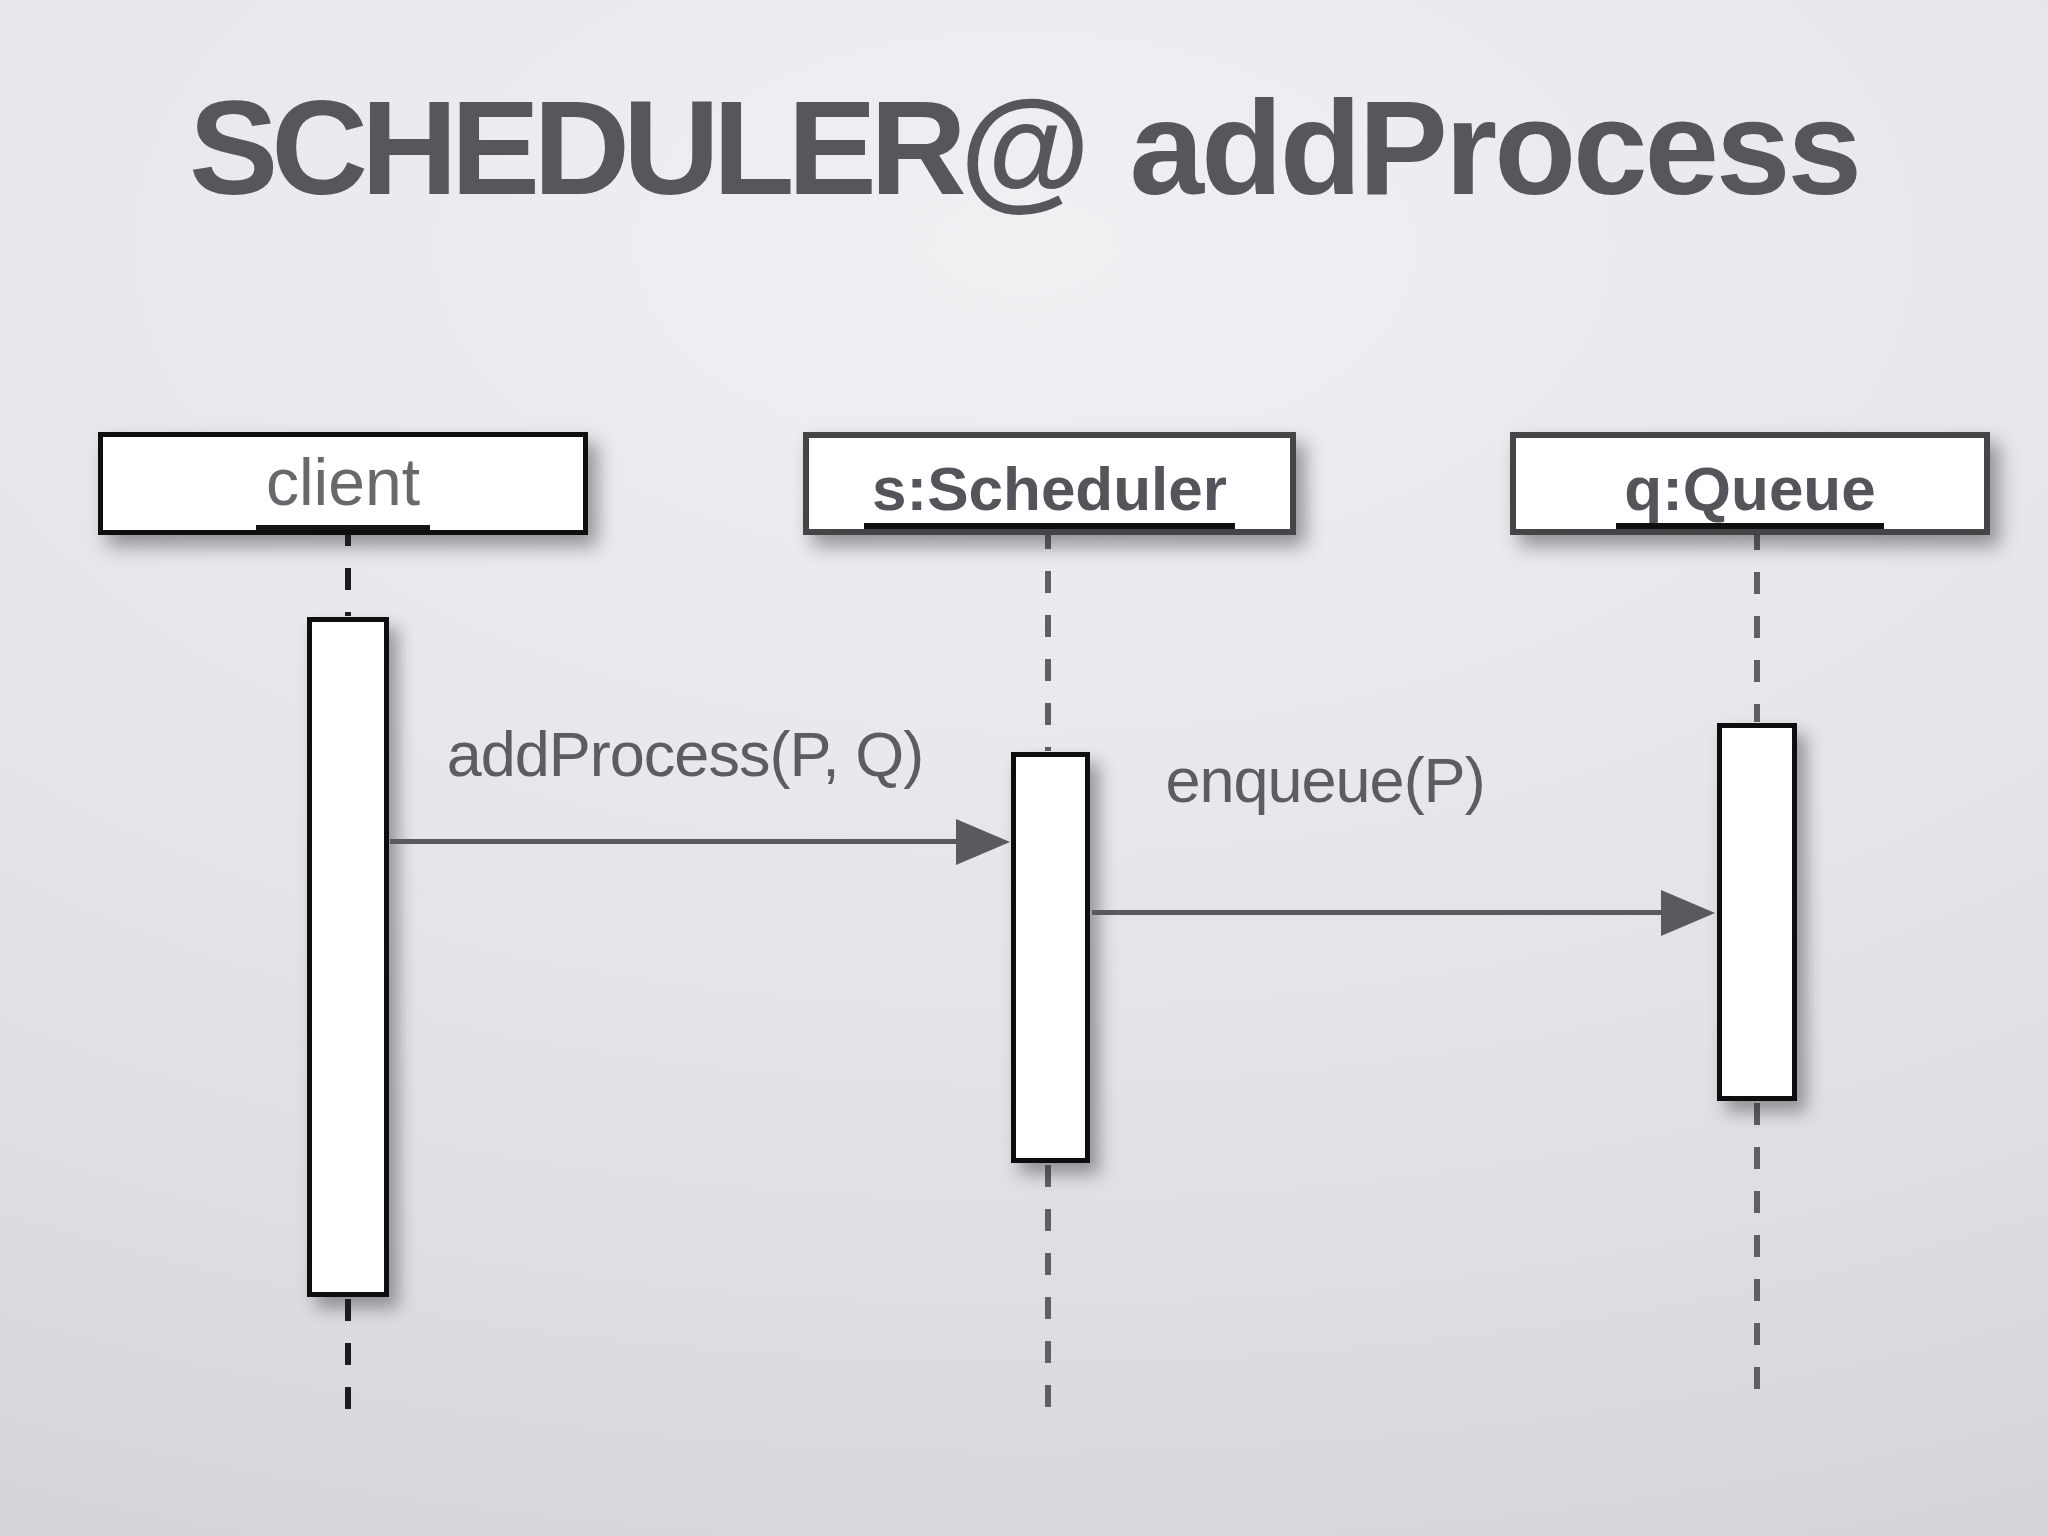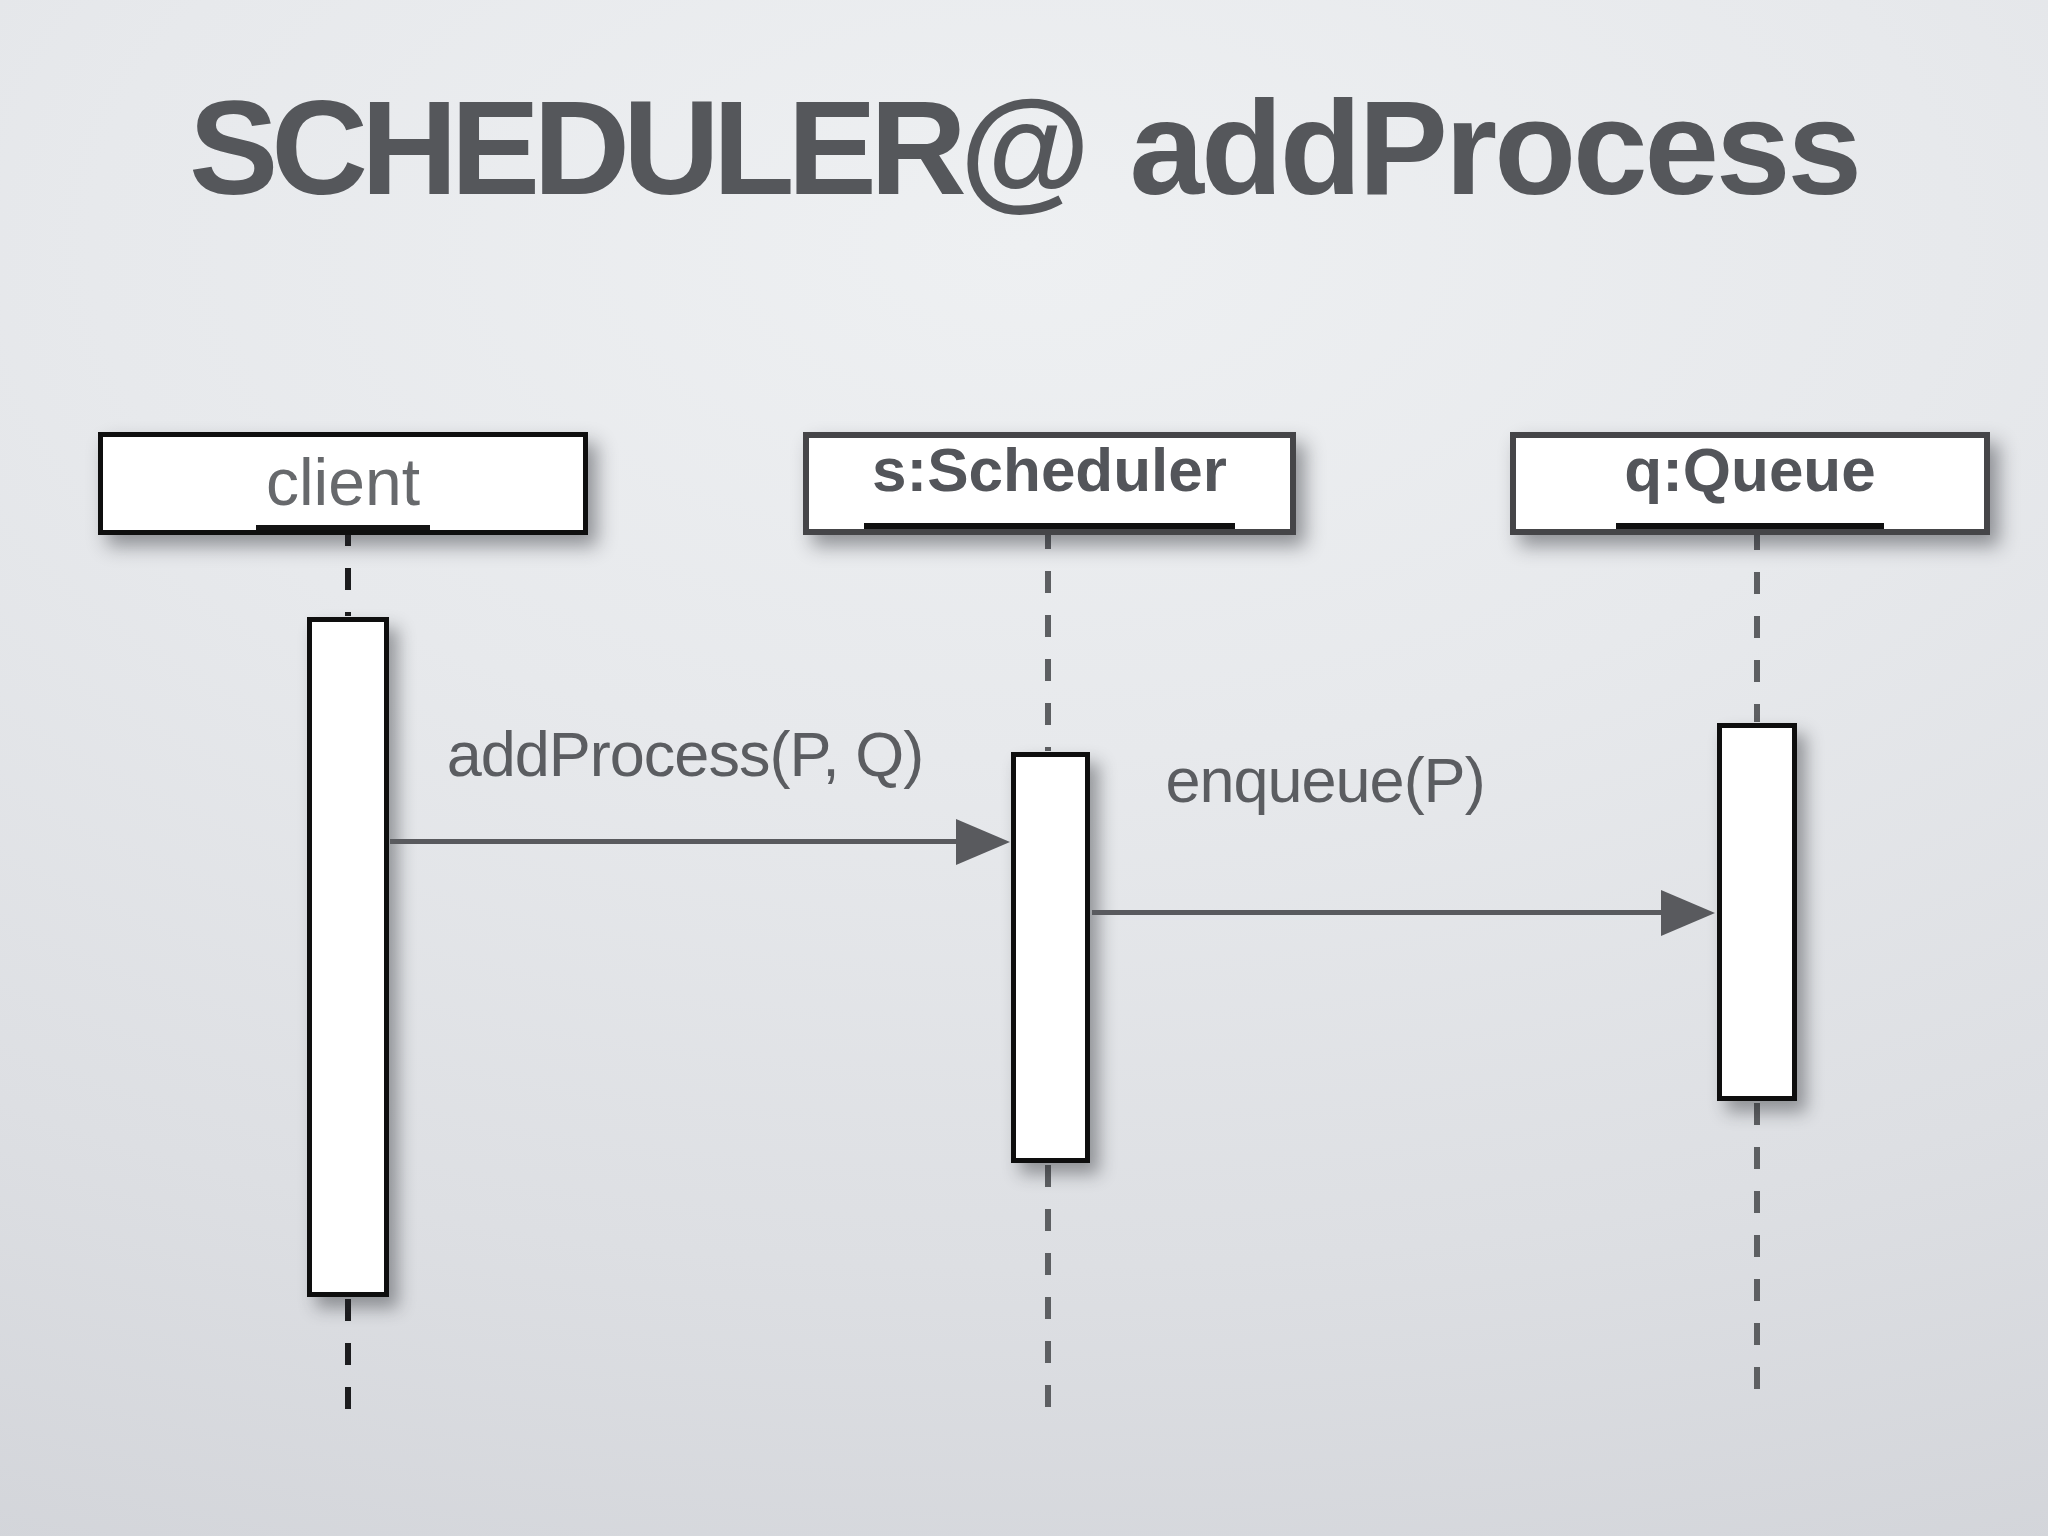--- a/index.html
+++ b/index.html
@@ -36,21 +36,21 @@
   #box-client{left:98px;width:480px;height:93px;border:5px solid #0f0f0f;}
   #box-scheduler{left:803px;width:481px;height:91px;border:6px solid #454548;}
   #box-queue{left:1510px;width:468px;height:91px;border:6px solid #454548;}
 
   .actor-label-light{
     font-size:66px;font-weight:300;color:#67696c;
     border-bottom:5px solid #141414;padding:0 10px 8px 10px;line-height:1.05;
   }
   .actor-label-bold{
     font-size:62px;font-weight:700;color:#53555a;
-    border-bottom:6px solid #101010;padding:0 8px 21px 8px;line-height:1.05;
+    border-bottom:6px solid #101010;padding:0 8px 2px 8px;line-height:1.05;
   }
 
   
   .lifeline{position:absolute;width:6px;}
   .lifeline.dark{
     background:repeating-linear-gradient(to bottom,#1c1c1e 0 22px,rgba(0,0,0,0) 22px 44px);
   }
   .lifeline.gray{
     background:repeating-linear-gradient(to bottom,#5d5f62 0 22px,rgba(0,0,0,0) 22px 44px);
   }

